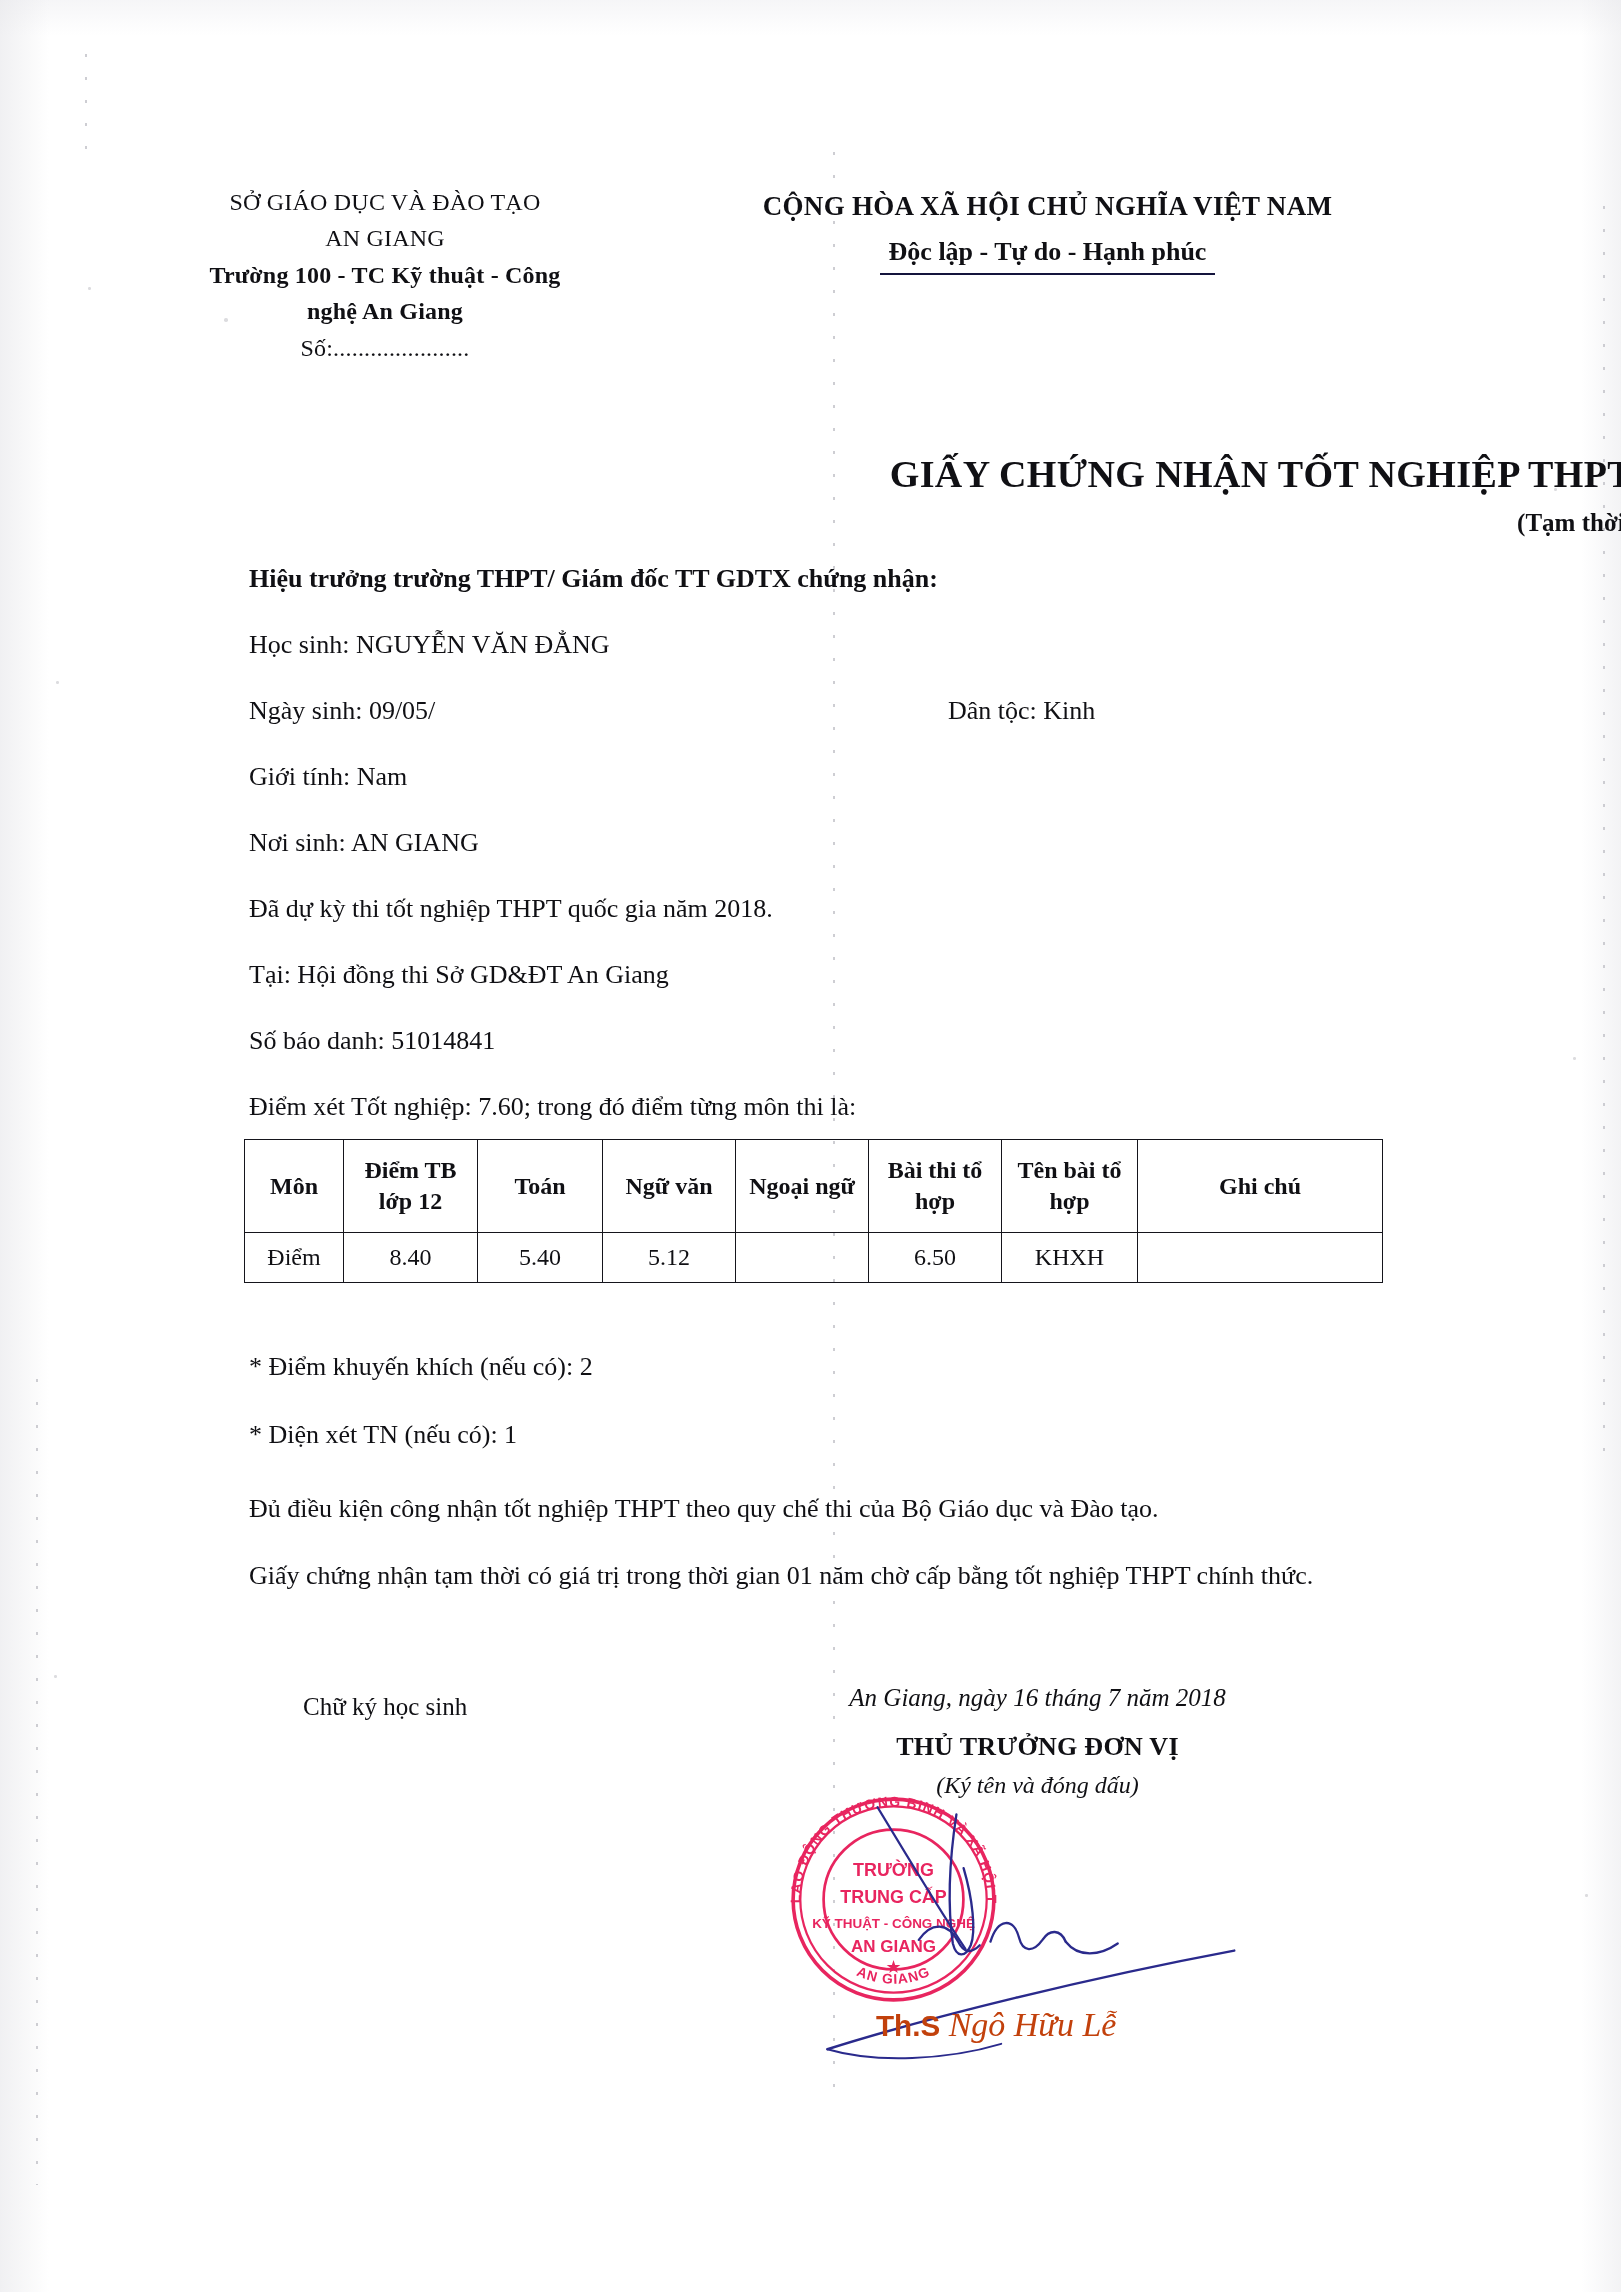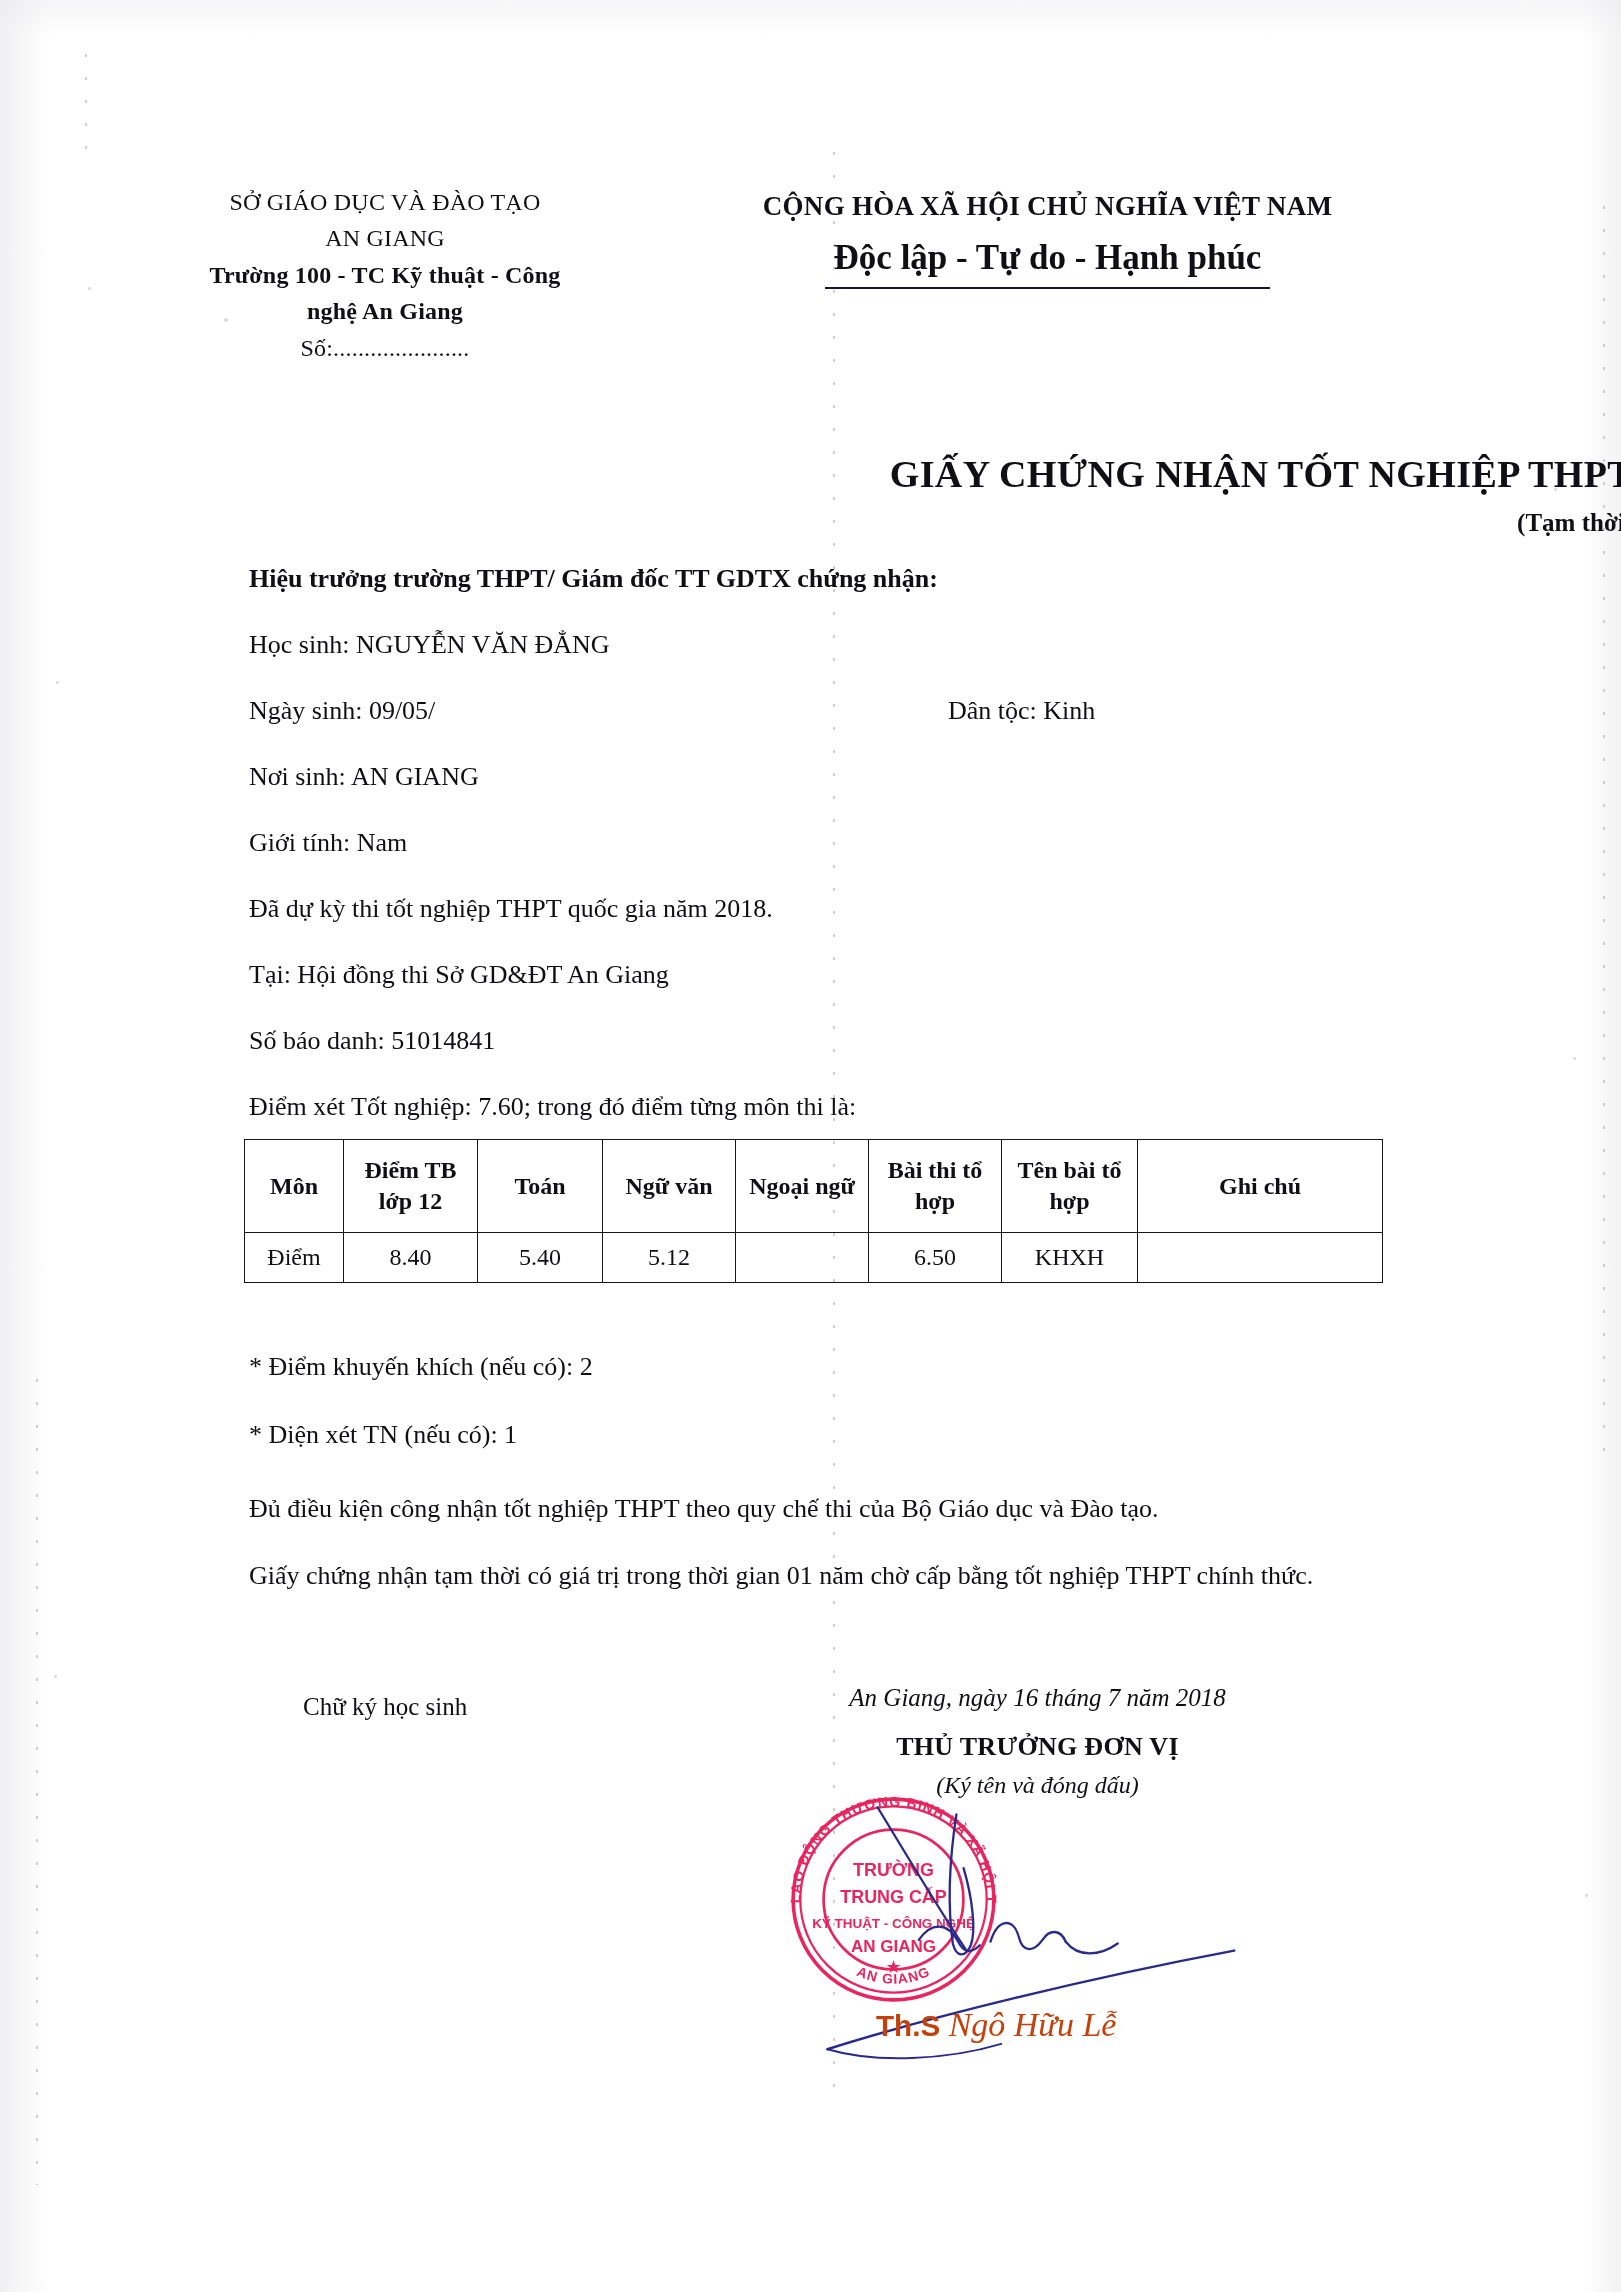--- a/index.html
+++ b/index.html
@@ -69,21 +69,21 @@
   }
   .org-line.b { font-weight: bold; font-size: 24px; }
   .so-line { font-size: 24px; letter-spacing: 0.2px; }
 
   .nation-line {
     font-size: 27px;
     font-weight: bold;
     letter-spacing: 0.3px;
   }
   .motto {
-    font-size: 35px;
+    font-size: 26px;
     font-weight: bold;
     display: inline-block;
     border-bottom: 2.2px solid #14143c;
     padding: 0 9px 2.7px 9px;
     margin-top: 5.4px;
   }
 
   
   .title-block {
     position: absolute;
@@ -292,25 +292,25 @@
     <div class="field-row">
       <span>Học sinh: NGUYỄN VĂN ĐẲNG</span>
     </div>
 
     <div class="field-row">
       <span>Ngày sinh: 09/05/</span>
       <span class="field-right">Dân tộc: Kinh</span>
     </div>
 
     <div class="field-row">
+      <span>Giới tính: Nam</span>
+    </div>
+
+    <div class="field-row">
       <span>Nơi sinh: AN GIANG</span>
-    </div>
-
-    <div class="field-row">
-      <span>Giới tính: Nam</span>
     </div>
 
     <div class="field-row">
       <span>Đã dự kỳ thi tốt nghiệp THPT quốc gia năm 2018.</span>
     </div>
 
     <div class="field-row">
       <span>Tại: Hội đồng thi Sở GD&amp;ĐT An Giang</span>
     </div>
 

